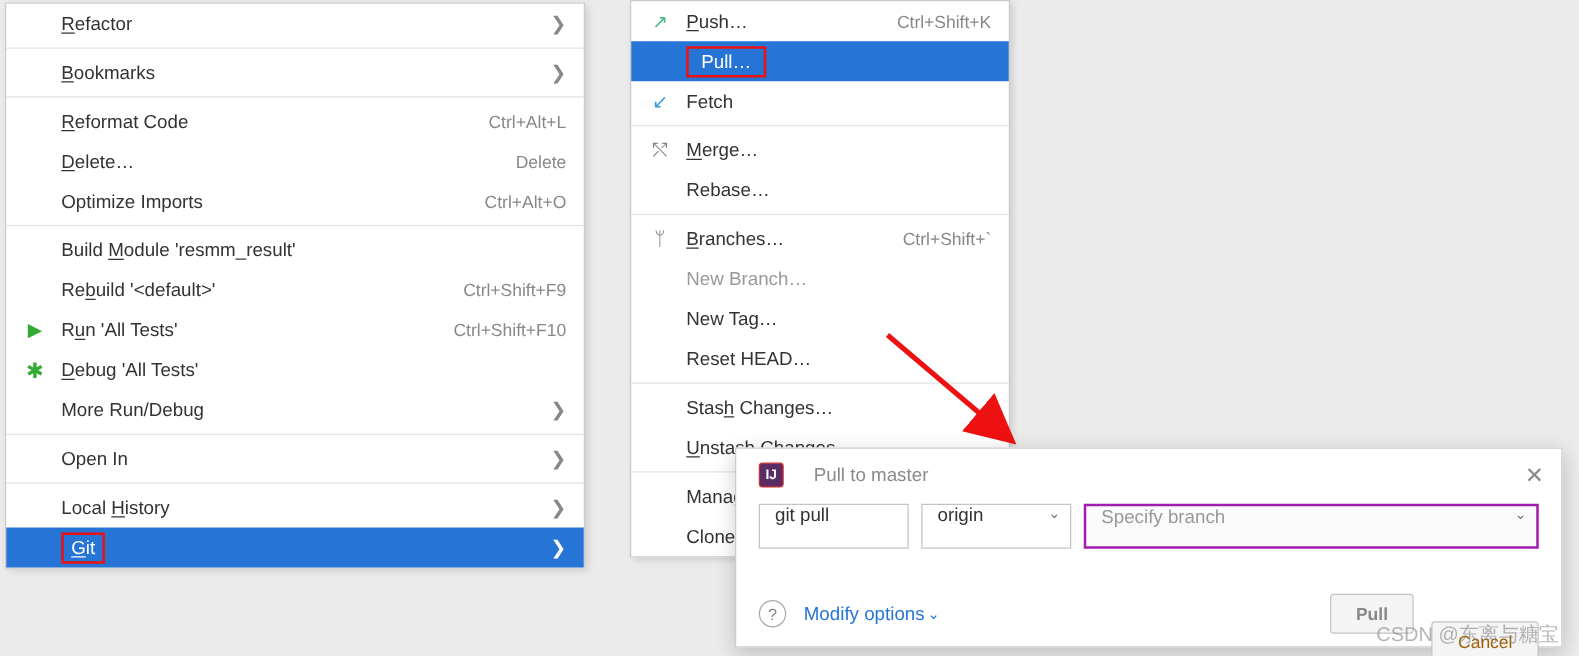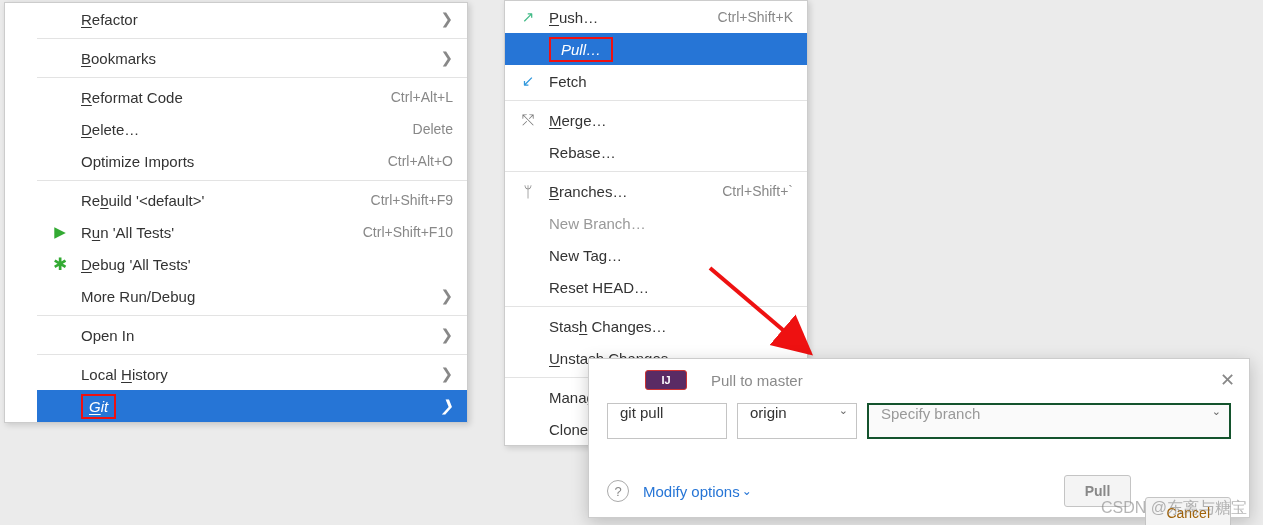--- a/index.html
+++ b/index.html
@@ -1,46 +1,46 @@
 <!DOCTYPE html>
 <html><head>
   <meta charset="utf-8">
   <style>
     * { margin:0; padding:0; box-sizing:border-box; font-family:"Segoe UI",Arial,sans-serif; }
     body { width:1263px; height:525px; background:#ebebeb; overflow:hidden; position:relative; font-size:15px; color:#333; }
     .menu { position:absolute; background:#fff; border:1px solid #ccc; box-shadow:2px 2px 6px rgba(0,0,0,.15); }
     .menu-item { display:flex; align-items:center; height:32px; padding:0 14px 0 44px; position:relative; cursor:default; }
     .menu-item .shortcut { margin-left:auto; color:#888; font-size:14px; }
     .menu-item .sub-arrow { margin-left:auto; color:#888; font-size:15px; }
-    .menu-item.selected { background:#2675d6; color:#fff;font-style:italic; }
+    .menu-item.selected { background:#2675d6; color:#fff; }
     .menu-item.selected .sub-arrow { color:#fff; }
     .menu-item .icon { position:absolute; left:14px; width:18px; display:flex; justify-content:center; align-items:center; font-size:15px; }
     .sep { height:1px; background:#e3e3e3; margin:3px 0; }
-    .menu1 { left:4px; top:2px; width:464px;padding-left:32px; }
+    .menu1 { left:4px; top:2px; width:464px; }
     .under { text-decoration:underline; text-underline-offset:2px; }
     .red-box { border:2px solid #e11; }
     .menu2 { left:504px; top:0; width:304px; }
     .dialog { position:absolute; left:588px; top:358px; width:662px; height:160px; background:#fff; border:1px solid #ccc; box-shadow:0 4px 16px rgba(0,0,0,.2); }
     .dlg-head { display:flex; align-items:center; padding:10px 14px 6px 18px; }
     .dlg-title { color:#8a8a8a; font-size:15px; margin-left:24px; }
     .close-x { margin-left:auto; color:#888; font-size:18px; cursor:pointer; }
     .dlg-body { display:flex; gap:10px; padding:6px 18px 0 18px; }
     .combo { border:1px solid #c4c4c4; height:36px; display:flex; padding:0 8px 0 12px; position:relative; }
     .combo .caret { margin-left:auto; color:#666; font-size:11px; }
     .combo1 { width:120px; }
     .combo2 { width:120px; }
-    .combo3 { flex:1; border:2px solid #14532d; background:#fafafa; }
+    .combo3 { flex:1; border:2px solid #a21caf; background:#fafafa; }
     .dlg-foot { display:flex; align-items:center; padding:14px 18px 0 18px; gap:14px; }
     .help-circ { width:22px; height:22px; border:1px solid #aaa; border-radius:50%; display:flex; align-items:center; justify-content:center; color:#888; font-size:13px; }
     .modify { color:#2675d6; font-size:15px; display:flex; align-items:center; gap:2px; cursor:pointer; }
     .btn { margin-left:auto; border:1px solid #c4c4c4; background:#f4f4f4; height:32px; padding:0 20px; border-radius:3px; font-size:14px; color:#888; font-weight:600; }
     .btn2 { margin-left:0; color:#a16207; font-weight:400;margin-top:44px; }
     .watermark { position:absolute; right:16px; bottom:6px; color:rgba(120,120,120,.55); font-size:16px; font-family:sans-serif; }
     .arrow-svg { position:absolute; left:700px; top:258px; width:130px; height:110px; pointer-events:none; }
-    .app-icon { width:42px; height:20px; background:#5a2b64; border-radius:3px; display:flex; align-items:center; justify-content:center; color:#fff; font-size:11px; font-weight:bold; border:1px solid #c33;margin-left:38px; }
+    .app-icon { width:20px; height:20px; background:#5a2b64; border-radius:3px; display:flex; align-items:center; justify-content:center; color:#fff; font-size:11px; font-weight:bold; border:1px solid #c33; }
     .placeholder { color:#999; }
   </style>
 </head>
 <body>
 
 <div class="menu menu1">
   <div class="menu-item">
       <span><span class="under">R</span>efactor</span>
       <span class="sub-arrow">❯</span>
     </div>
@@ -56,20 +56,23 @@
     </div>
   <div class="menu-item">
       <span><span class="under">D</span>elete…</span>
       <span class="shortcut">Delete</span>
     </div>
   <div class="menu-item">
       <span>Optimize Imports</span>
       <span class="shortcut">Ctrl+Alt+O</span>
     </div>
   <div class="sep"></div>
+  <div class="menu-item">
+      <span>Build <span class="under">M</span>odule 'resmm_result'</span>
+    </div>
   <div class="menu-item">
       <span>Re<span class="under">b</span>uild '&lt;default&gt;'</span>
       <span class="shortcut">Ctrl+Shift+F9</span>
     </div>
   <div class="menu-item">
       <span class="icon" style="color:#3a3;">▶</span>
       <span>R<span class="under">u</span>n 'All Tests'</span>
       <span class="shortcut">Ctrl+Shift+F10</span>
     </div>
   <div class="menu-item">

